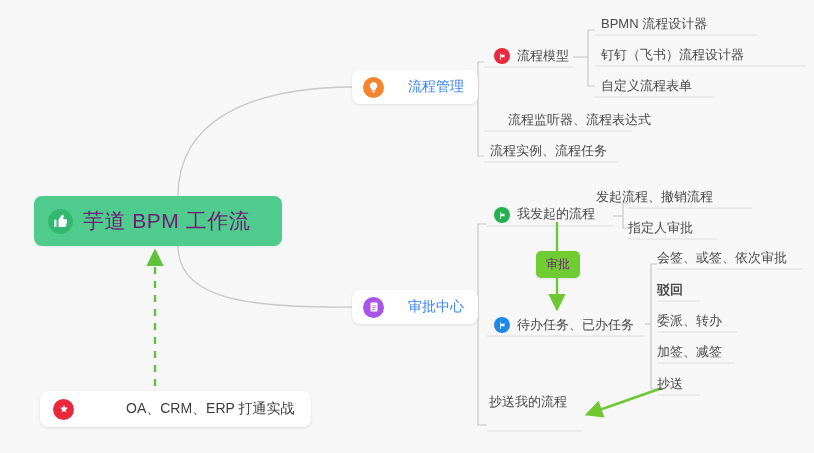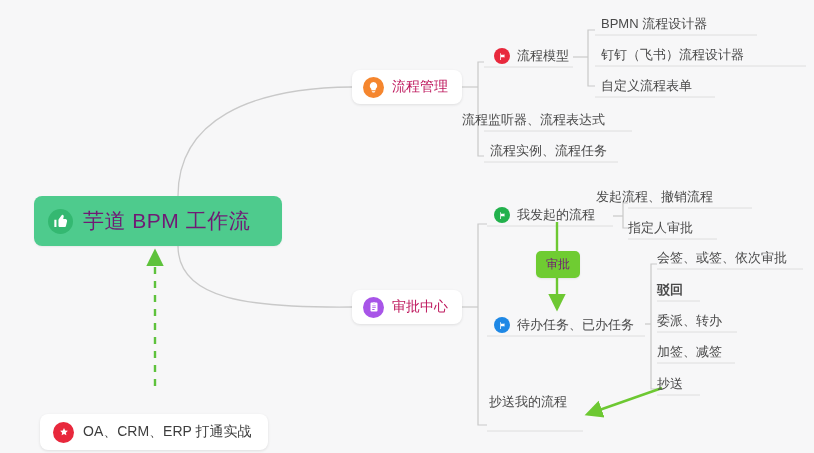--- a/index.html
+++ b/index.html
@@ -51,22 +51,22 @@
     height: 34px;
     display: flex;
     align-items: center;
     padding: 0 14px 0 11px;
     box-sizing: border-box;
     box-shadow: 0 1px 3px rgba(0,0,0,0.10);
     white-space: nowrap;
   }
   .branch-label {
     font-size: 14px;
-    color: #be185d;
-    margin-left: 8px;
+    color: #3b82f6;
+    margin-left: 24px;
   }
   #branch-process { left: 352px; top: 70px; }
   #branch-approval { left: 352px; top: 290px; }
 
   
   .text-node {
     position: absolute;
     font-size: 13px;
     color: #4a4a4a;
     white-space: nowrap;
@@ -116,30 +116,31 @@
     border-radius: 5px;
     padding: 5px 10px;
     white-space: nowrap;
     box-shadow: 0 1px 2px rgba(0,0,0,0.08);
   }
   #tag-approve { left: 536px; top: 251px; }
 
   
   #callout-oa {
     position: absolute;
-    left: 40px; top: 414px;
+    left: 40px; top: 391px;
     background: #ffffff;
     border-radius: 8px;
     height: 36px;
     display: flex;
     align-items: center;
     padding: 0 16px 0 13px;
     box-sizing: border-box;
     box-shadow: 0 1px 3px rgba(0,0,0,0.10);
     white-space: nowrap;
+    gap: 43px;
   }
   #callout-oa .callout-label {
     font-size: 14px;
     color: #3d3d3d;
     margin-left: 9px;
   }
 </style>
 </head>
 <body>
 
@@ -227,37 +228,37 @@
   <div class="text-node" style="left:601px; top:13px;">
     <span class="node-text">BPMN 流程设计器</span>
   </div>
   <div class="text-node" style="left:601px; top:44px;">
     <span class="node-text">钉钉（飞书）流程设计器</span>
   </div>
   <div class="text-node" style="left:601px; top:75px;">
     <span class="node-text">自定义流程表单</span>
   </div>
 
-  <div class="text-node" style="left:462px; top:109px;">
+  <div class="text-node" style="left:508px; top:109px;">
     <span class="node-text">流程监听器、流程表达式</span>
   </div>
   <div class="text-node" style="left:490px; top:140px;">
     <span class="node-text">流程实例、流程任务</span>
   </div>
 
   <div class="branch-node" id="branch-approval">
     <span class="icon-circle" style="background:#a855e8">
       <svg width="12" height="12" viewBox="0 0 24 24" fill="#ffffff">
         <path d="M17 3h-3.2a2 2 0 0 0-3.6 0H7a2 2 0 0 0-2 2v14a2 2 0 0 0 2 2h10a2 2 0 0 0 2-2V5a2 2 0 0 0-2-2zm-5 .6a.9.9 0 1 1 0 1.8.9.9 0 0 1 0-1.8zM8.5 9h7v1.6h-7zm0 3.6h7v1.6h-7zm0 3.6h4.6v1.6H8.5z"></path>
       </svg>
     </span>
     <span class="branch-label">审批中心</span>
   </div>
 
-  <div class="text-node with-icon" style="left:494px; top:204px;">
+  <div class="text-node with-icon" style="left:494px; top:204px;font-family:Liberation Mono, monospace;">
     <span class="badge" style="background:#22b14c">
       <svg width="9" height="9" viewBox="0 0 24 24" fill="#ffffff">
         <path d="M6 3v18h2v-7h11l-2.6-3.5L19 7H8V3z"></path>
       </svg>
     </span>
     <span class="node-text">我发起的流程</span>
   </div>
   <div class="text-node" style="left:596px; top:186px;">
     <span class="node-text">发起流程、撤销流程</span>
   </div>

